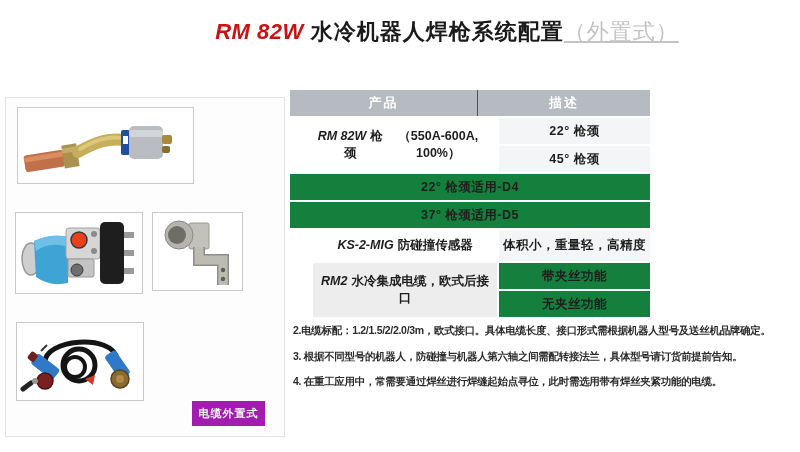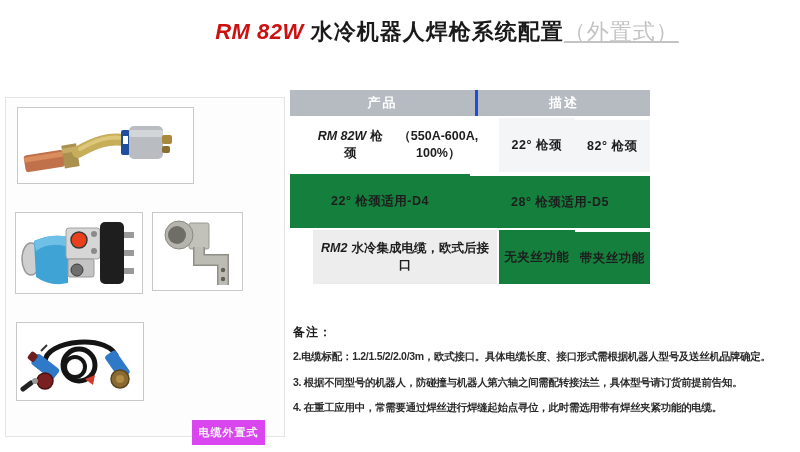--- a/index.html
+++ b/index.html
@@ -24,41 +24,41 @@
   }
   .imgbox{
     position:absolute;background:#ffffff;border:1px solid #c9c9c9;box-sizing:border-box;
     display:flex;align-items:center;justify-content:center;overflow:hidden;
   }
   .box-neck  {left:11px;top:9px;width:177px;height:77px;}
   .box-sensor{left:9px;top:114px;width:128px;height:82px;}
   .box-arm   {left:146px;top:114px;width:91px;height:79px;}
   .box-cable {left:10px;top:224px;width:128px;height:79px;}
   .badge{
-    position:absolute;left:186px;top:322px;width:73px;height:25px;
-    background:#d946ef;color:#f2f2f2;font-size:11px;font-weight:bold;
+    position:absolute;left:186px;top:303px;width:73px;height:25px;
+    background:#a21caf;color:#f2f2f2;font-size:11px;font-weight:bold;
     line-height:25px;text-align:center;letter-spacing:1px;white-space:nowrap;
   }
 
   
   .spec-table{position:absolute;left:290px;top:90px;width:360px;}
   .thead{display:flex;height:26px;background:#b5bbc1;}
   .th{color:#ffffff;font-weight:bold;font-size:13px;line-height:26px;text-align:center;letter-spacing:2px;}
-  .th-product{width:188px;border-right:3px solid #1d4ed8;box-sizing:border-box;}
+  .th-product{width:188px;border-right:1px solid #1d4ed8;box-sizing:border-box;}
   .th-desc{flex:1;}
   .trow{display:flex;border-top:2px solid #ffffff;}
   .trow.h56{height:54px;}
   .trow.h33{height:31px;}
   .cell-product{
     width:186px;display:flex;flex-direction:row;align-items:center;justify-content:center;
     font-size:12.5px;font-weight:bold;color:#1d1d1d;text-align:center;
     border-right:2px solid #ffffff;box-sizing:border-box;padding:0 4px;line-height:17px;margin-left:23px;
   }
   .cell-product .model{font-style:italic;margin-right:4px;}
-  .cell-descs{flex:1;display:flex;}
+  .cell-descs{flex:1;display:flex;flex-direction:column;}
   .desc{
     flex:1;display:flex;align-items:center;justify-content:center;
     font-size:12.5px;font-weight:bold;color:#1d1d1d;letter-spacing:.5px;white-space:nowrap;
   }
   .desc + .desc{border-top:2px solid #ffffff;}
   .row-odd  .cell-product{background:#ffffff;}
   .row-odd  .desc{background:#f4f5f6;}
   .row-even .cell-product{background:#ededee;}
   .row-even .desc{background:#15803d;}
 
@@ -159,41 +159,48 @@
     <div class="th th-desc">描述</div>
   </div>
 
   <div class="trow h56 row-odd">
     <div class="cell-product">
       <div><span class="model">RM 82W</span><span>枪颈</span></div>
       <div>（550A-600A, 100%）</div>
     </div>
     <div class="cell-descs">
       <div class="desc">22° 枪颈</div>
-      <div class="desc">82° 枪颈</div>
+      <div class="desc">45° 枪颈</div>
     </div>
   </div>
 
   <div class="trow h56 row-even">
     <div class="cell-descs">
       <div class="desc">22° 枪颈适用-D4</div>
-      <div class="desc">28° 枪颈适用-D5</div>
-    </div>
-  </div>
-
+      <div class="desc">37° 枪颈适用-D5</div>
+    </div>
+  </div>
+
+  <div class="trow h33 row-odd">
+    <div class="cell-product">
+      <div><span class="model">KS-2-MIG</span><span>防碰撞传感器</span></div>
+    </div>
+    <div class="cell-descs">
+      <div class="desc">体积小，重量轻，高精度</div>
+    </div>
+  </div>
 
   <div class="trow h56 row-even">
     <div class="cell-product">
       <div><span class="model">RM2</span><span>水冷集成电缆，欧式后接口</span></div>
     </div>
     <div class="cell-descs">
+      <div class="desc">带夹丝功能</div>
       <div class="desc">无夹丝功能</div>
-      <div class="desc">带夹丝功能</div>
     </div>
   </div>
 </div>
 
 <div class="notes">
-  <div class="notes-label">备注：</div>
   <div class="note-item">2.电缆标配：1.2/1.5/2/2.0/3m，欧式接口。具体电缆长度、接口形式需根据机器人型号及送丝机品牌确定。</div>
   <div class="note-item">3. 根据不同型号的机器人，防碰撞与机器人第六轴之间需配转接法兰，具体型号请订货前提前告知。</div>
   <div class="note-item">4. 在重工应用中，常需要通过焊丝进行焊缝起始点寻位，此时需选用带有焊丝夹紧功能的电缆。</div>
 </div>
 
 </body></html>

